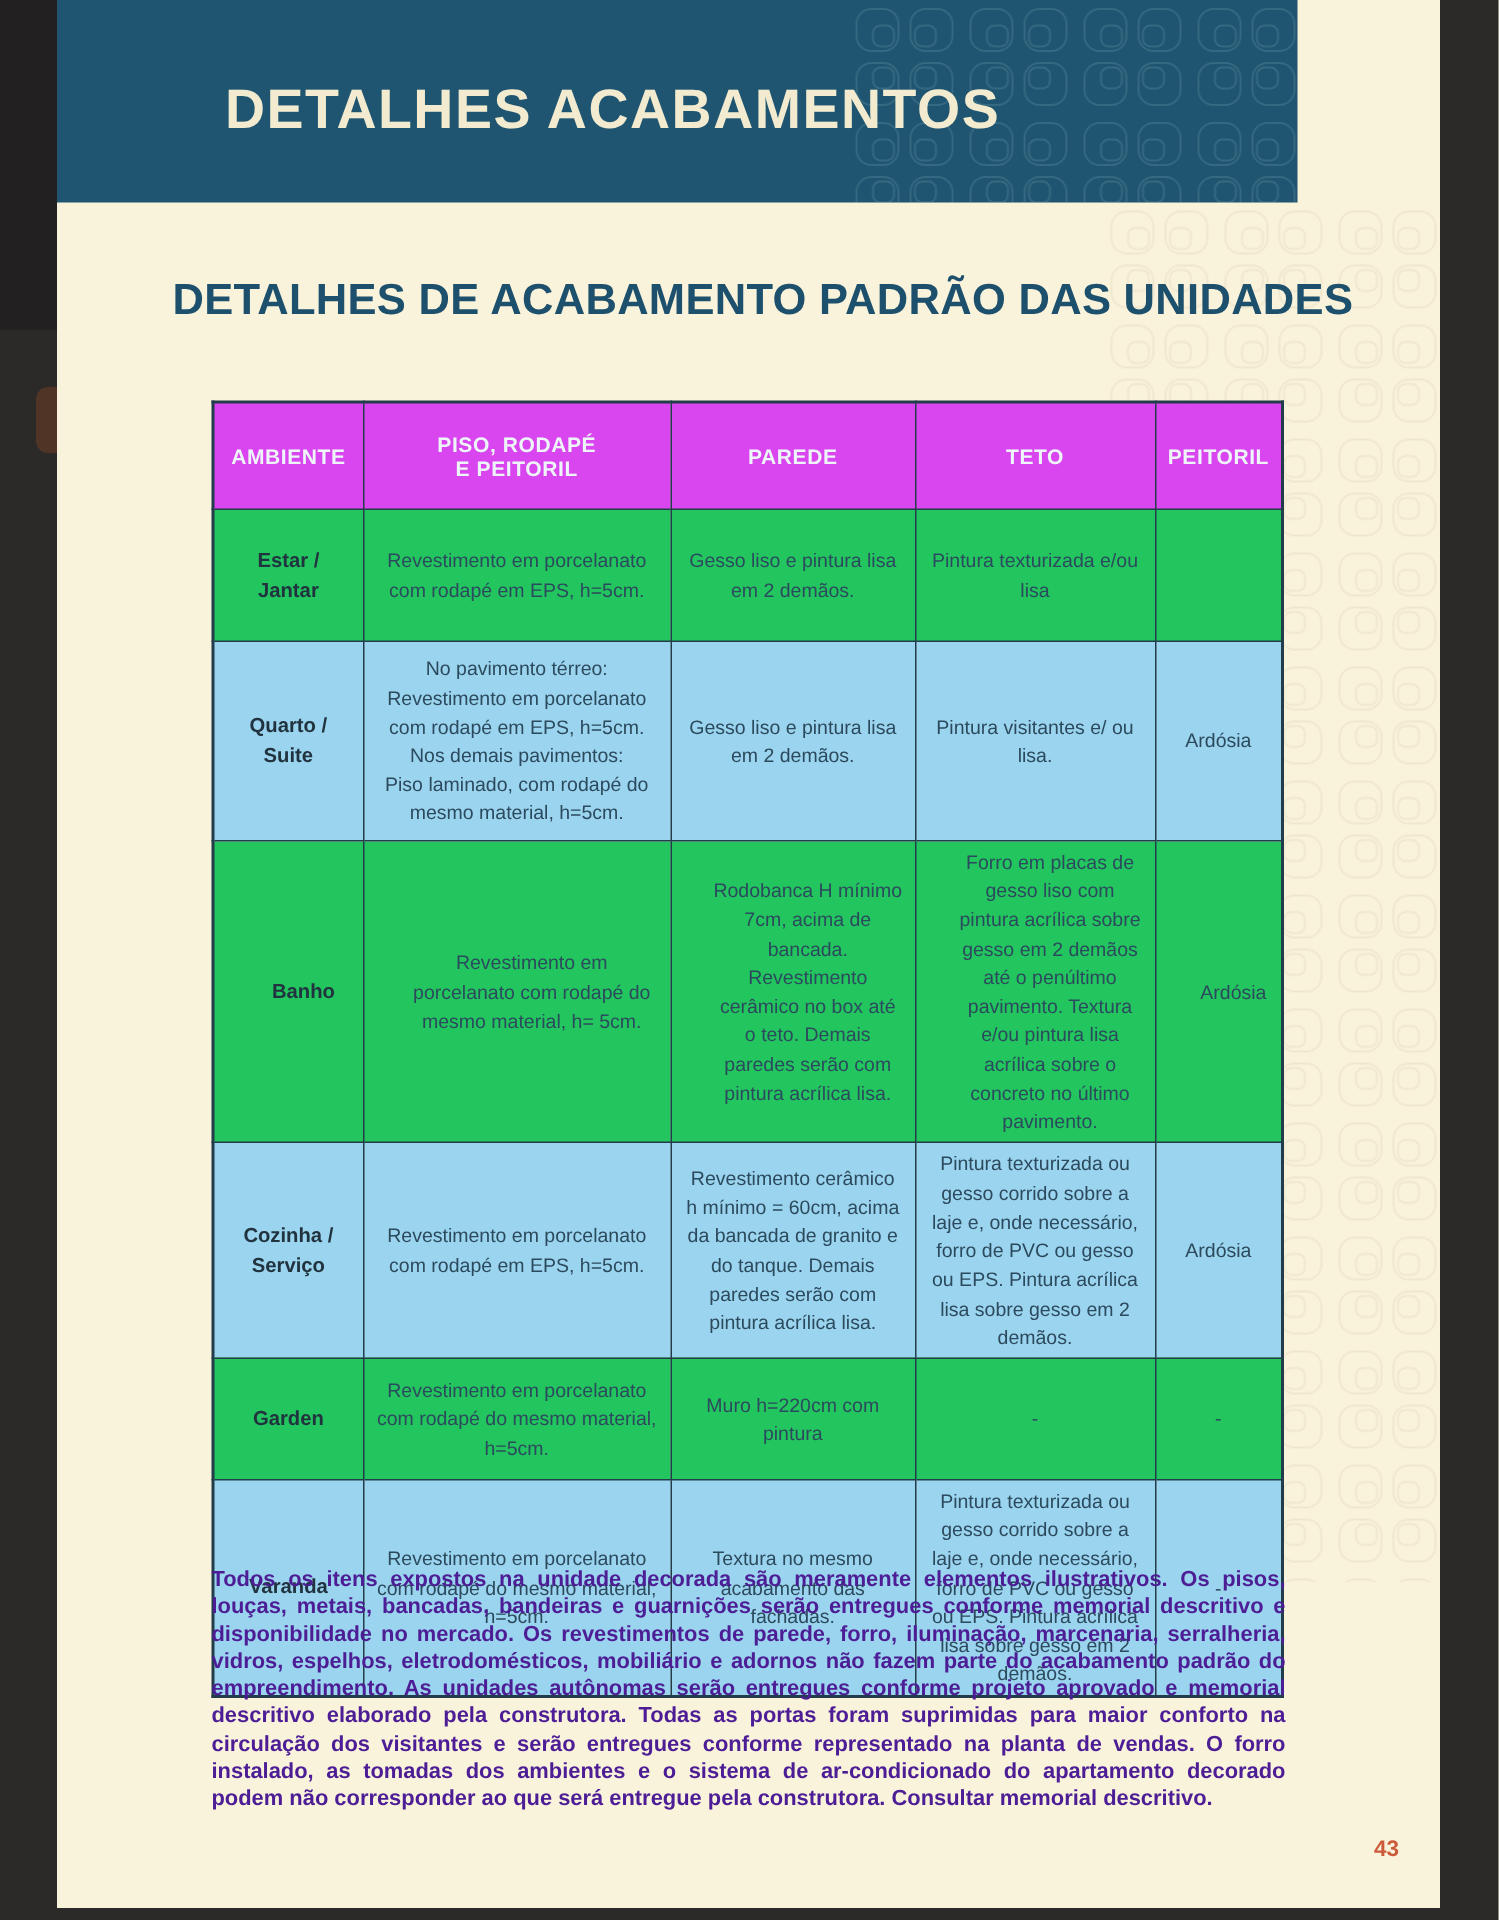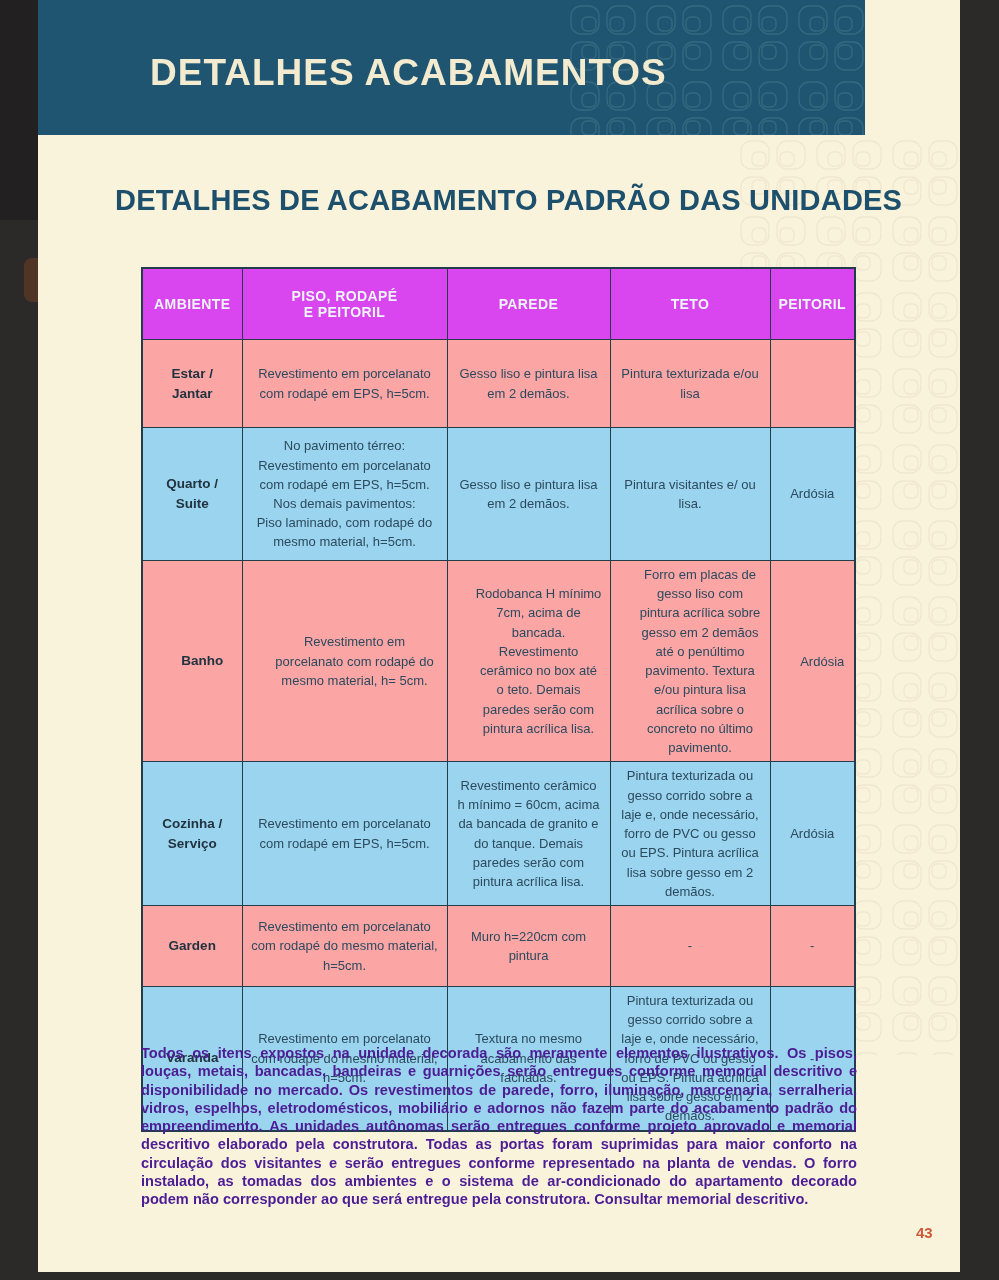--- a/index.html
+++ b/index.html
@@ -52,21 +52,21 @@
     padding:4px 8px;
     white-space:pre-line;
   }
   table.fin th{
     background:#d946ef;color:#edf5f8;
     font-size:14px;font-weight:800;letter-spacing:.4px;
     height:62px;
   }
   table.fin td{
     font-size:13px;line-height:1.48;color:#2c4a5e;font-weight:500;
-    background:#fca5a5;
+    background:#22c55e;
   }
   table.fin td.amb{
     font-weight:700;color:#21333f;font-size:13.5px;
   }
   table.fin tr.blue td{background:#9bd4ee;}
   table.fin tr.r1 td{height:79px;}
   table.fin tr.r2 td{height:124px;margin-top:36px;}
   table.fin tr.r3 td{height:124px;padding-left:28px;}
   table.fin tr.r4 td{height:112px;}
   table.fin tr.r5 td{height:72px;}

